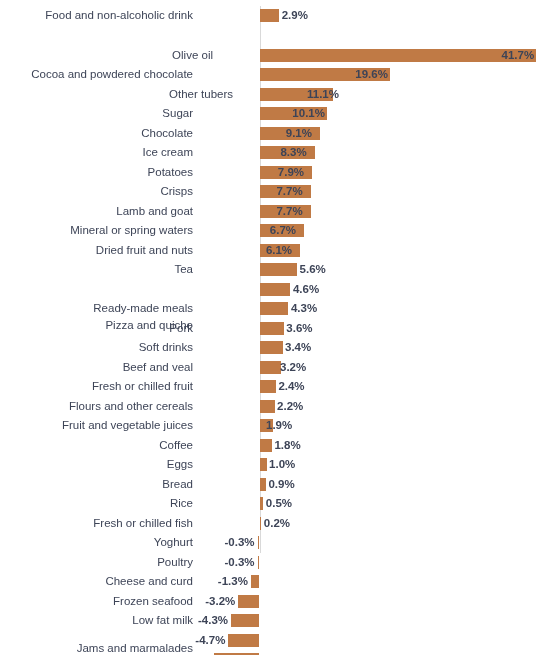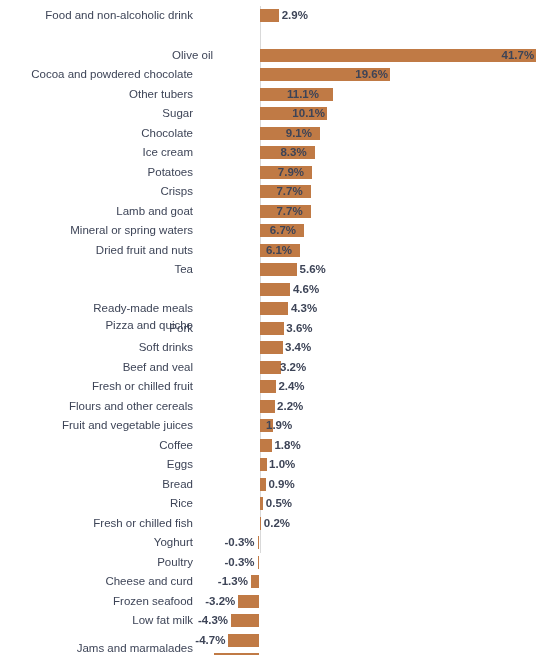--- a/index.html
+++ b/index.html
@@ -79,23 +79,23 @@
         <div class="cat-label" style="color: rgb(61, 68, 87); margin-left: 20px;">Olive oil</div>
         <div class="bar" style="background: rgb(192, 122, 69); width: 276.054px; left: 260px;"></div>
         <div class="val-label pos" style="color: rgb(61, 68, 87); left: 501.554px; width: 60px;">41.7%</div>
       </div>
       <div class="row" style="top: 65px;">
         <div class="cat-label" style="color: rgb(61, 68, 87);">Cocoa and powdered chocolate</div>
         <div class="bar" style="background: rgb(192, 122, 69); width: 129.752px; left: 260px;"></div>
         <div class="val-label pos" style="color: rgb(61, 68, 87); left: 355.252px; width: 60px;">19.6%</div>
       </div>
       <div class="row" style="top: 84.5px;">
-        <div class="cat-label" style="color: rgb(61, 68, 87);">Other tubers</div>
+        <div class="cat-label" style="color: rgb(61, 68, 87); padding-left: 40px;">Other tubers</div>
         <div class="bar" style="background: rgb(192, 122, 69); width: 73.482px; left: 260px;"></div>
-        <div class="val-label pos" style="color: rgb(61, 68, 87); left: 287px; width: 60px;">11.1%</div>
+        <div class="val-label pos" style="color: rgb(61, 68, 87); left: 307px; width: 60px;">11.1%</div>
       </div>
       <div class="row" style="top: 104px;">
         <div class="cat-label" style="color: rgb(61, 68, 87);">Sugar</div>
         <div class="bar" style="background: rgb(192, 122, 69); width: 66.862px; left: 260px;"></div>
         <div class="val-label pos" style="color: rgb(61, 68, 87); left: 292.362px; width: 60px;">10.1%</div>
       </div>
       <div class="row" style="top: 123.5px;">
         <div class="cat-label" style="color: rgb(61, 68, 87);">Chocolate</div>
         <div class="bar" style="background: rgb(192, 122, 69); width: 60.242px; left: 260px;"></div>
         <div class="val-label pos" style="color: rgb(61, 68, 87); left: 285.742px; width: 60px;">9.1%</div>

